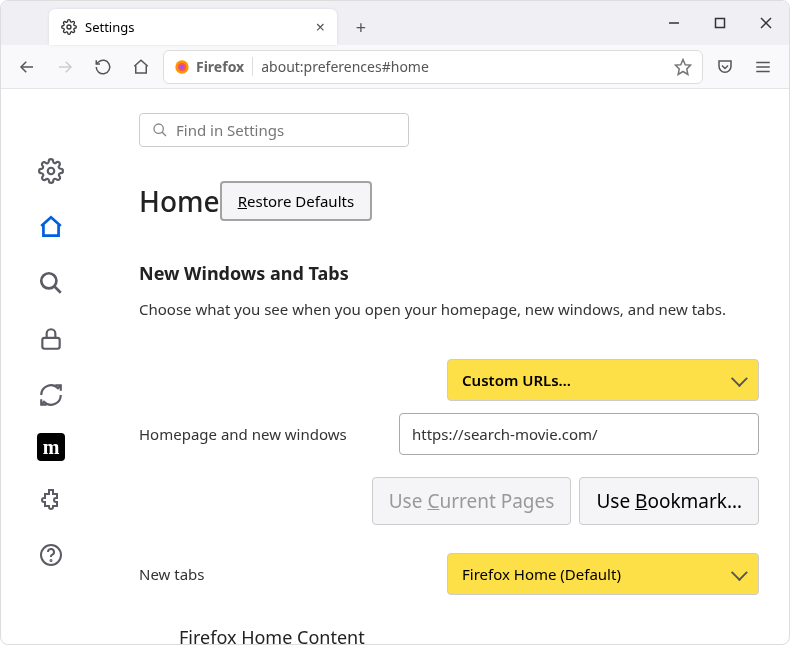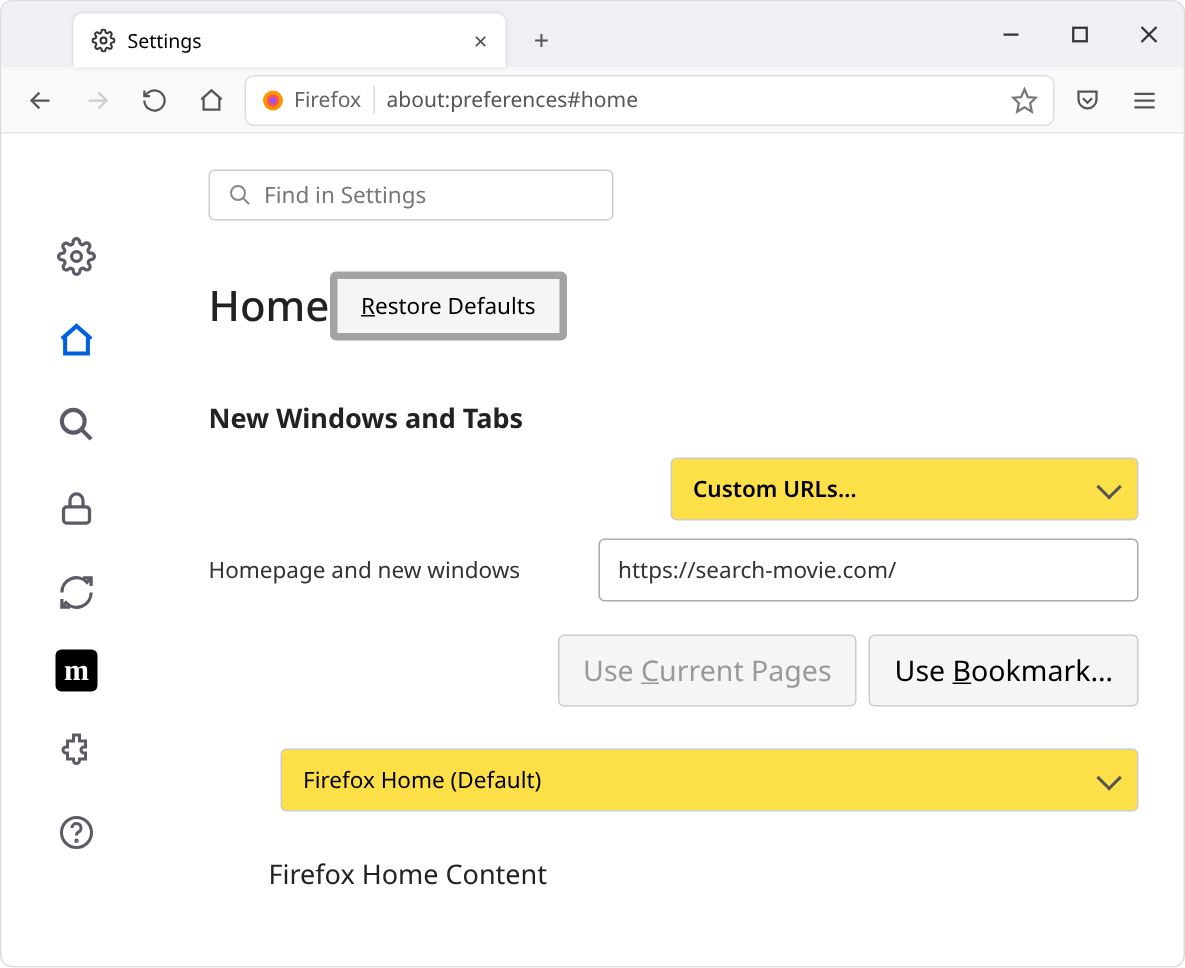--- a/index.html
+++ b/index.html
@@ -13,38 +13,38 @@
     .tab-close { margin-left: auto; cursor: pointer; color: #555; font-size: 16px; line-height: 1; }
     .newtab { display:flex; align-items:center; justify-content:center; width: 32px; height: 32px; margin-left: 8px; color: #555; font-size: 18px; cursor: pointer; border-radius:4px; }
     .win-controls { position:absolute; right: 0; top:0; display:flex; height:44px; }
     .win-btn { width: 46px; display:flex; align-items:center; justify-content:center; cursor:pointer; }
     
     
     .toolbar { display:flex; align-items:center; gap: 6px; height: 44px; padding: 6px 10px; background:#f9f9fb; border-bottom: 1px solid #e5e5e8; }
     .tool-btn { width: 32px; height: 32px; display:flex; align-items:center; justify-content:center; border-radius:4px; cursor:pointer; color:#555; }
     .tool-btn.disabled { color:#bbb; }
     .urlbar { flex:1; display:flex; align-items:center; gap:8px; border: 1px solid #ddd; border-radius: 6px; padding: 4px 10px; height: 34px; background:#fff; }
-    .url-identity { display:flex; align-items:center; gap:6px; color:#666; font-size:14px; border-right:1px solid #ddd; padding-right:8px; }
+    .url-identity { display:flex; align-items:center; gap:6px; color:#666; font-size:14px; border-right:1px solid #ddd; padding-right:8px;font-weight:bold; }
     .url-text { flex:1; font-size:14px; color:#555; }
     .url-star { color:#888; cursor:pointer; }
     
     
     .content { flex:1; display:flex; overflow:hidden; }
     .sidebar { width: 100px; display:flex; flex-direction:column; align-items:center; gap: 20px; padding-top: 64px; }
     .side-item { width: 36px; height: 36px; display:flex; align-items:center; justify-content:center; border-radius: 6px; cursor:pointer; color:#5b5b66; }
     .side-item.active { color:#0060df; }
     .side-item.mozilla { background:#000; color:#fff; font-weight:bold; font-size:20px; border-radius:4px; width:28px; height:28px; font-family: Georgia, serif; }
     
     .main { flex:1; padding: 24px 30px 0 38px; display:flex; flex-direction:column; position:relative; }
     .search-row { display:flex; justify-content:flex-start; margin-bottom: 34px; }
     .search-settings { display:flex; align-items:center; gap:8px; border:1px solid #ccc; border-radius:4px; padding: 6px 12px; width: 270px; color:#777; font-size:15px; }
     
     .header-row { display:flex; justify-content:flex-start; align-items:center; margin-bottom: 40px; }
     .page-title { font-size: 28px; font-weight: 500; color:#222; }
-    .restore-btn { border:5px solid #a3a3a3; background:#f5f5f7; border-radius:4px; padding:8px 16px; font-size:15px; cursor:pointer; }
+    .restore-btn { border:2px solid #a3a3a3; background:#f5f5f7; border-radius:4px; padding:8px 16px; font-size:15px; cursor:pointer; }
     
     .section-title { font-size:18px; font-weight:700; color:#222; margin-bottom:14px; }
     .section-desc { font-size:15px; color:#333; margin-bottom: 40px; }
     
     .form-row { display:flex; align-items:center; gap: 20px; margin-bottom: 12px; }
     .form-label { width: 240px; font-size:15px; color:#333; flex-shrink: 0; }
     .select-right { flex: 1; }
     .select { display:flex; align-items:center; justify-content:space-between; border:1px solid #ccc; background:#fde047; border-radius:4px; padding: 10px 14px; font-size:15px; font-weight:600; cursor:pointer;margin-left:48px; }
     .select.light { font-weight:400; }
     .text-input { flex:1; border:1px solid #aaa; border-radius:4px; padding: 10px 12px; font-size:15px; color:#333; background:#fff; }
@@ -209,20 +209,21 @@
           <span>Find in Settings</span>
         </div>
       </div>
 
       <div class="header-row">
         <div class="page-title">Home</div>
         <button class="restore-btn"><span style="text-decoration:underline">R</span>estore Defaults</button>
       </div>
 
       <div class="section-title">New Windows and Tabs</div>
+      <div class="section-desc">Choose what you see when you open your homepage, new windows, and new tabs.</div>
 
       <div class="form-row">
         <div class="form-label"></div>
         <div class="select-right">
           <div class="select">
             <span>Custom URLs…</span>
             <span class="chev-down"></span>
           </div>
         </div>
       </div>
@@ -231,20 +232,21 @@
         <div class="form-label">Homepage and new windows</div>
         <input class="text-input" type="text" value="https://search-movie.com/" style="">
       </div>
 
       <div class="btn-row">
         <button class="btn disabled">Use <span class="ul">C</span>urrent Pages</button>
         <button class="btn">Use <span class="ul">B</span>ookmark…</button>
       </div>
 
       <div class="form-row" style="margin-bottom:30px;">
+        <div class="form-label">New tabs</div>
         <div class="select-right">
           <div class="select light">
             <span>Firefox Home (Default)</span>
             <span class="chev-down"></span>
           </div>
         </div>
       </div>
 
       <div class="section-title2">Firefox Home Content</div>
     </div>

